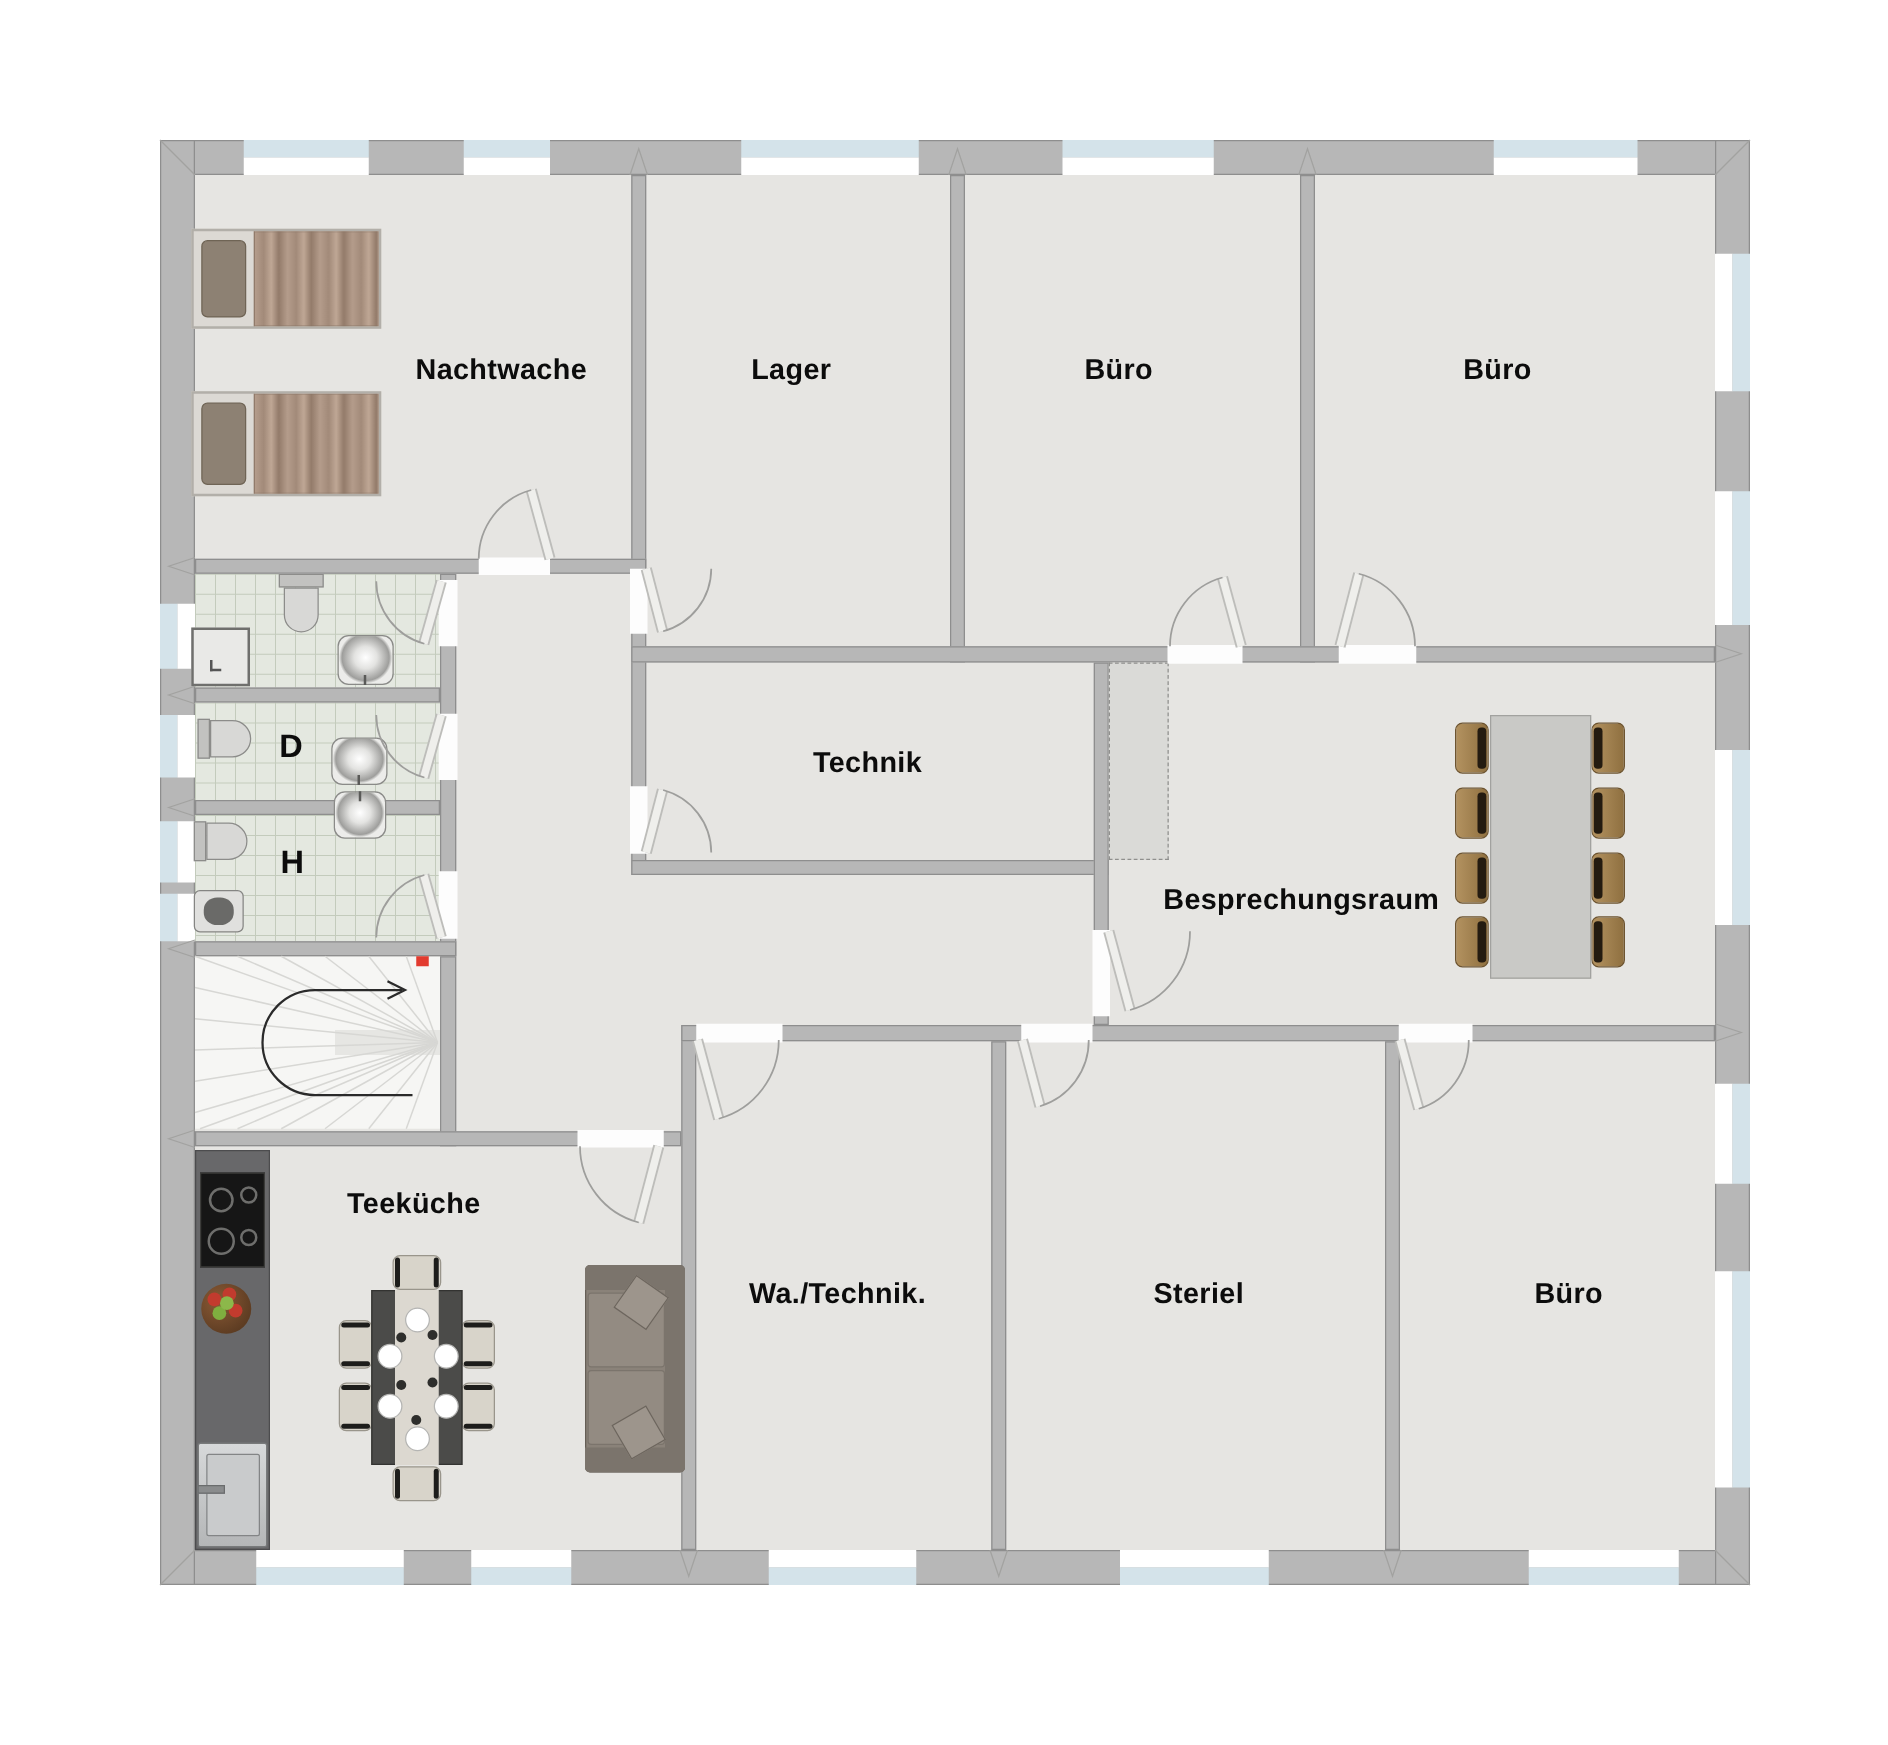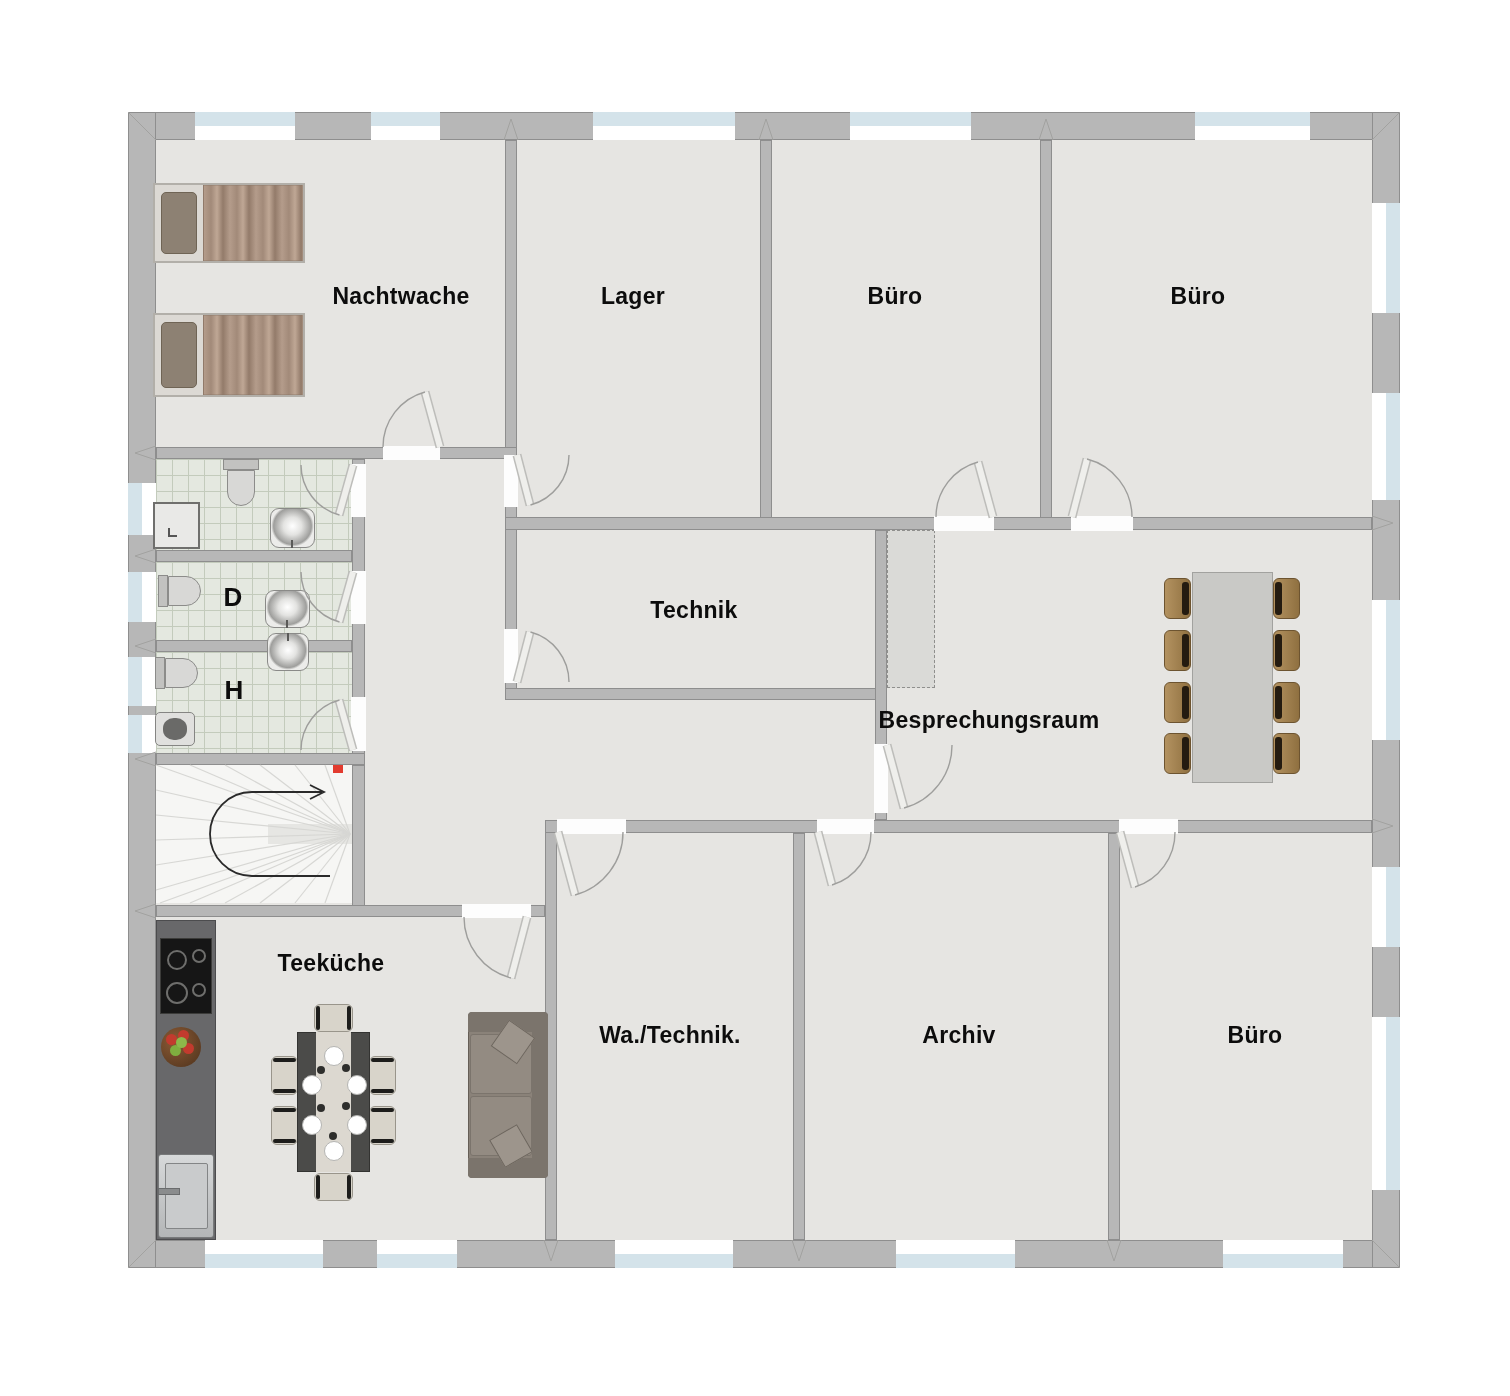--- a/index.html
+++ b/index.html
@@ -358,21 +358,21 @@
         <line x1="287" y1="620" x2="287" y2="628"></line>
       <line x1="288" y1="633" x2="288" y2="641"></line>
     </g>
   </svg>
 
   <div class="rlabel" style="left:401px;top:296px;">Nachtwache</div>
   <div class="rlabel" style="left:633px;top:296px;">Lager</div>
   <div class="rlabel" style="left:895px;top:296px;">Büro</div>
   <div class="rlabel" style="left:1198px;top:296px;">Büro</div>
   <div class="rlabel" style="left:694px;top:610px;">Technik</div>
-  <div class="rlabel" style="left:989px;top:720px;">Besprechungsraum</div>
+  <div class="rlabel" style="left:1041px;top:720px;">Besprechungsraum</div>
   <div class="rlabel small" style="left:233px;top:597px;">D</div>
   <div class="rlabel small" style="left:234px;top:690px;">H</div>
   <div class="rlabel" style="left:331px;top:963px;">Teeküche</div>
   <div class="rlabel" style="left:670px;top:1035px;">Wa./Technik.</div>
-  <div class="rlabel" style="left:959px;top:1035px;">Archiv</div>
+  <div class="rlabel" style="left:959px;top:1035px;">Steriel</div>
   <div class="rlabel" style="left:1255px;top:1035px;">Büro</div>
 
 </div>
 
 </body></html>

